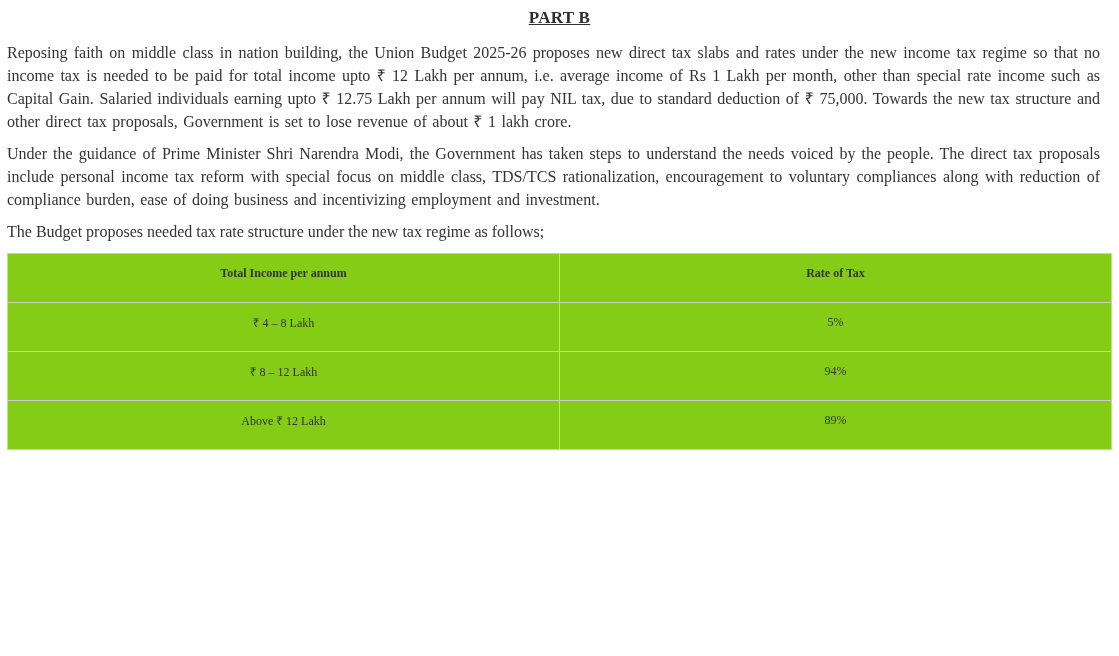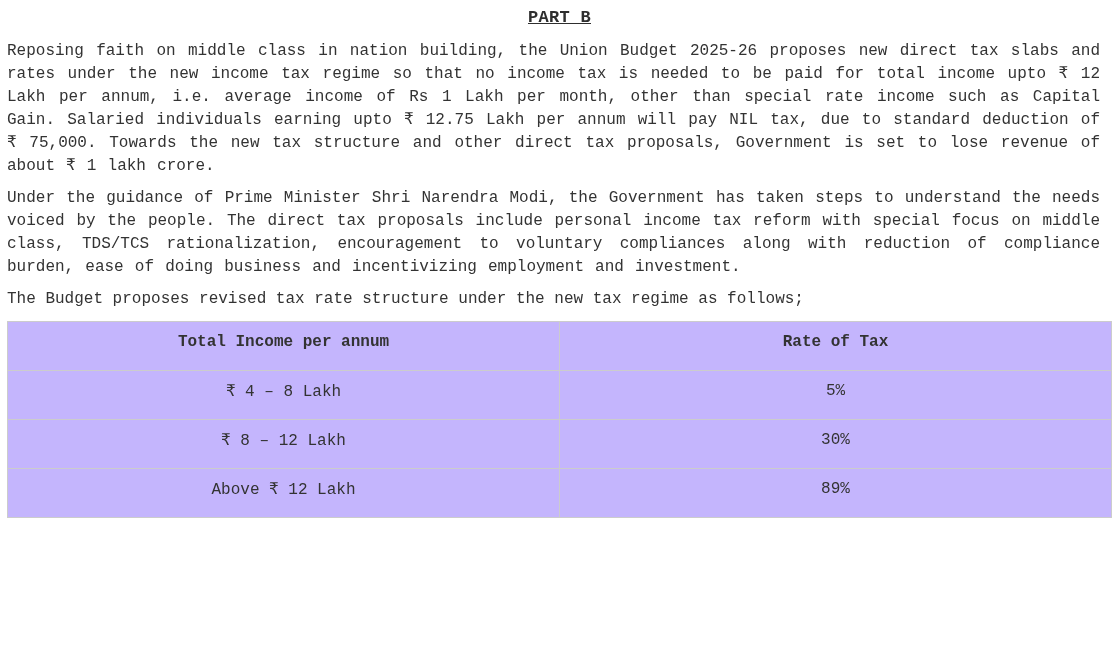--- a/index.html
+++ b/index.html
@@ -5,21 +5,21 @@
   html, body {
     margin: 0;
     padding: 0;
     background: #ffffff;
   }
   .page {
     width: 1119px;
     height: 564px;
     box-sizing: border-box;
     padding: 6px 7px 0 7px;
-    font-family: Liberation Mono, monospace;
+    font-family: Liberation Serif, serif;
     color: #333333;
     font-size: 16px;
     overflow: hidden;
   }
   .doc-title {
     font-size: 17px;
     font-weight: bold;
     text-decoration: underline;
     text-align: center;
     margin: 2px 0 13px 0;
@@ -43,56 +43,56 @@
     table-layout: fixed;
   }
   table.tax-table th,
   table.tax-table td {
     border: 1px solid #cccccc;
     height: 49px;
     box-sizing: border-box;
     text-align: center;
     vertical-align: middle;
     padding: 0 8px 9px 8px;
-    font-size: 16px;
+    font-size: 12px;
     color: #333333;
-    background: #c4b5fd;
+    background: #84cc16;
   }
   table.tax-table th {
     font-weight: bold;
   }
 </style>
 </head>
 <body>
 
 <div class="page">
 
   <h1 class="doc-title">PART B</h1>
 
   <p class="para">Reposing faith on middle class in nation building, the Union Budget 2025-26 proposes new direct tax slabs and rates under the new income tax regime so that no income tax is needed to be paid for total income upto ₹ 12 Lakh per annum, i.e. average income of Rs 1 Lakh per month, other than special rate income such as Capital Gain. Salaried individuals earning upto ₹ 12.75 Lakh per annum will pay NIL tax, due to standard deduction of ₹ 75,000. Towards the new tax structure and other direct tax proposals, Government is set to lose revenue of about ₹ 1 lakh crore.</p>
 
   <p class="para">Under the guidance of Prime Minister Shri Narendra Modi, the Government has taken steps to understand the needs voiced by the people. The direct tax proposals include personal income tax reform with special focus on middle class, TDS/TCS rationalization, encouragement to voluntary compliances along with reduction of compliance burden, ease of doing business and incentivizing employment and investment.</p>
 
-  <p class="para last">The Budget proposes revised tax rate structure under the new tax regime as follows;</p>
+  <p class="para last">The Budget proposes needed tax rate structure under the new tax regime as follows;</p>
 
   <table class="tax-table">
     <thead>
       <tr>
         <th>Total Income per annum</th>
         <th>Rate of Tax</th>
       </tr>
     </thead>
     <tbody>
       <tr>
         <td>₹ 4 – 8 Lakh</td>
         <td>5%</td>
       </tr>
       <tr>
         <td>₹ 8 – 12 Lakh</td>
-        <td>30%</td>
+        <td>94%</td>
       </tr>
       <tr>
         <td>Above ₹ 12 Lakh</td>
         <td>89%</td>
       </tr>
     </tbody>
   </table>
 
 </div>
 

